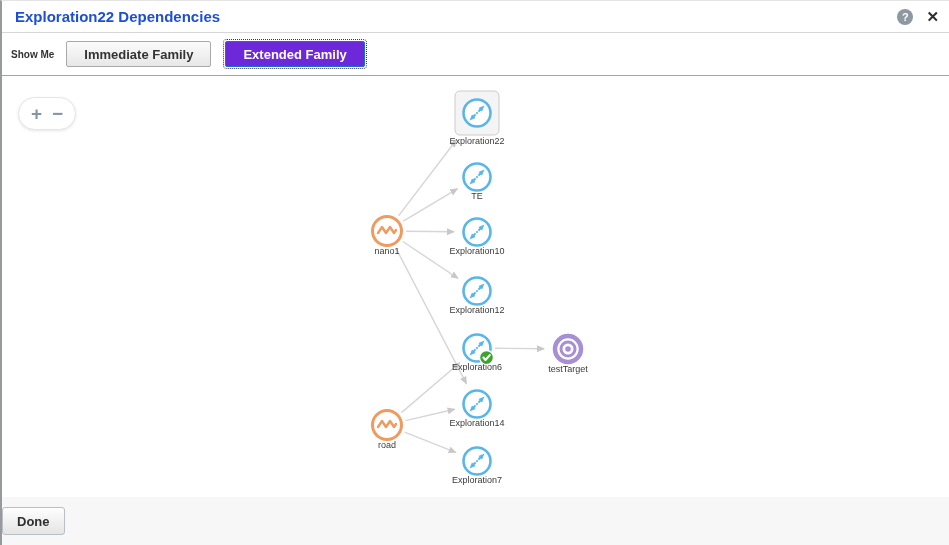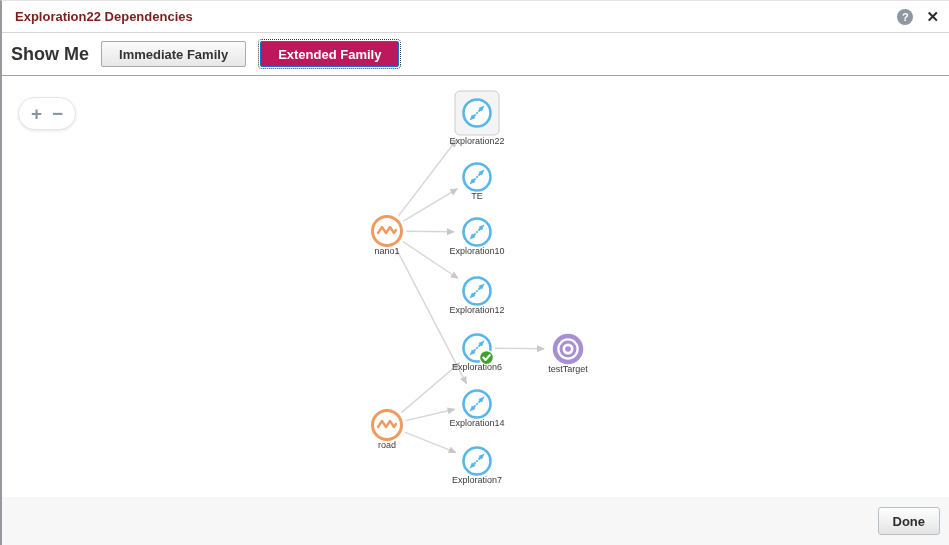--- a/index.html
+++ b/index.html
@@ -8,61 +8,61 @@
   .dialog {
     position:relative; width:949px; height:545px; background:#fff;
     border-left:2px solid #97999c; border-top:1px solid #e3e3e3;
     overflow:hidden;
   }
   
   .header {
     height:32px; display:flex; align-items:center;
     padding:0 10px 0 13px; border-bottom:1px solid #d6d6d6; background:#fff;
   }
-  .title { font-size:13px; font-weight:bold; color:#7f1d1d; flex:1; }
+  .title { font-size:15px; font-weight:bold; color:#1d4ed8; flex:1; }
   .header-icons { display:flex; align-items:center; gap:13px; }
   .help-icon {
     width:16px; height:16px; border-radius:50%; background:#8e98a2;
     color:#fff; font-size:11px; font-weight:bold; line-height:16px;
     text-align:center; cursor:pointer; display:inline-block;
   }
   .close-icon { font-size:15px; font-weight:bold; color:#2d2d2d; cursor:pointer; line-height:16px; }
   
   .tabbar {
     height:43px; display:flex; align-items:center; padding-left:9px;
     border-bottom:1px solid #a3a3a3; background:#fff;
   }
-  .show-me { font-size:18px; font-weight:bold; color:#333; margin-right:12px; }
+  .show-me { font-size:10px; font-weight:bold; color:#333; margin-right:12px; }
   .tab {
     height:26px; padding:0 17px; font-family:inherit; font-size:13px; font-weight:bold;
     color:#333; background:linear-gradient(#fbfbfb,#e7e7e7);
     border:1px solid #a9a9a9; border-radius:2px; cursor:pointer; margin-right:14px;
   }
   .tab.selected {
-    background:#be185d; border-color:#1571cd; color:#fff;
+    background:#6d28d9; border-color:#1571cd; color:#fff;
     outline:1px dotted #3a3a3a; outline-offset:1px;
   }
   
   .canvas { position:relative; width:100%; height:421px; background:#fff; }
   .zoom-pill {
     position:absolute; left:16px; top:21px; width:58px; height:33px;
     background:#fff; border:1px solid #e2e6eb; border-radius:17px;
     box-shadow:0 1px 3px rgba(0,0,0,0.10);
     display:flex; align-items:center; justify-content:center; gap:4px; z-index:2;
   }
   .zoomb {
     background:none; border:none; color:#8496a6; font-family:inherit;
     font-size:19px; font-weight:bold; line-height:1; cursor:pointer; padding:0 3px;
   }
   #graph-svg { position:absolute; left:0; top:0; }
   .node-label { font-family:"Liberation Sans",sans-serif; font-size:9px; fill:#3a3a3a; }
   
   .footer {
     position:absolute; left:0; bottom:0; width:100%; height:48px;
-    background:#f7f7f7; display:flex; align-items:center; justify-content:flex-end;
+    background:#f7f7f7; display:flex; align-items:center; 
     padding-right:9px;
   }
   .done {
     min-width:62px; height:28px; padding:0 14px; font-family:inherit;
     font-size:13px; font-weight:bold; color:#2e2e2e;
     background:linear-gradient(#fefefe,#e4e4e4); border:1px solid #b9bfc6;
     border-radius:3px; cursor:pointer;
   }
 </style>
 </head>

